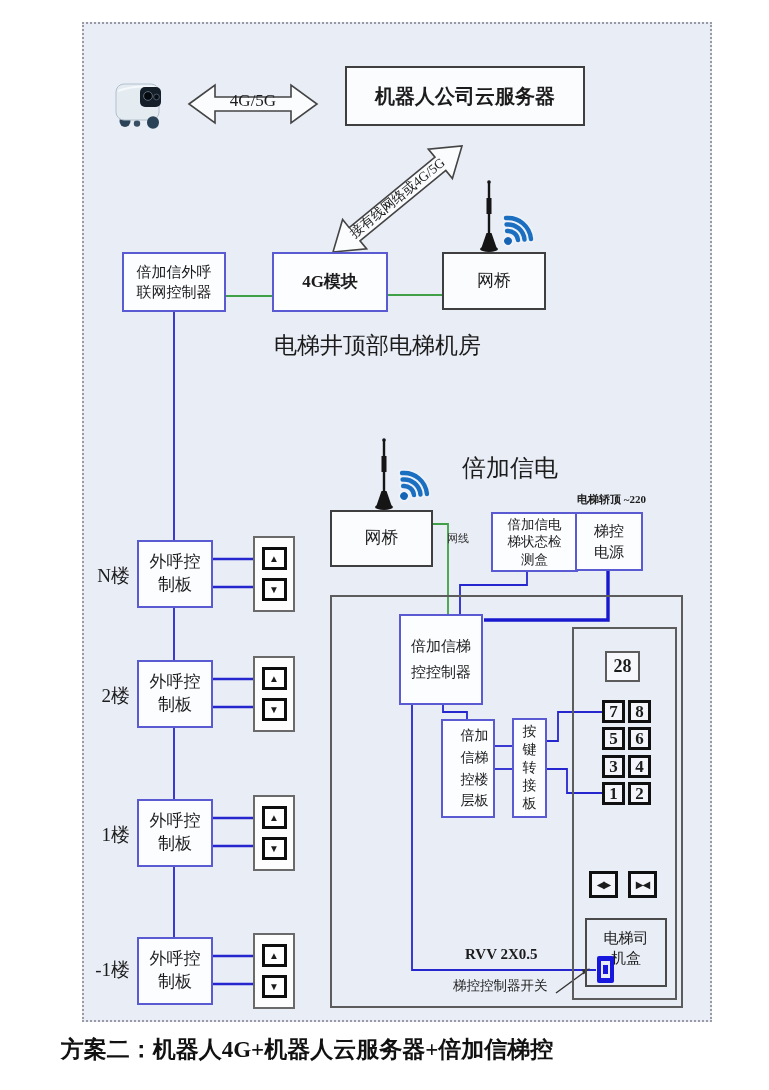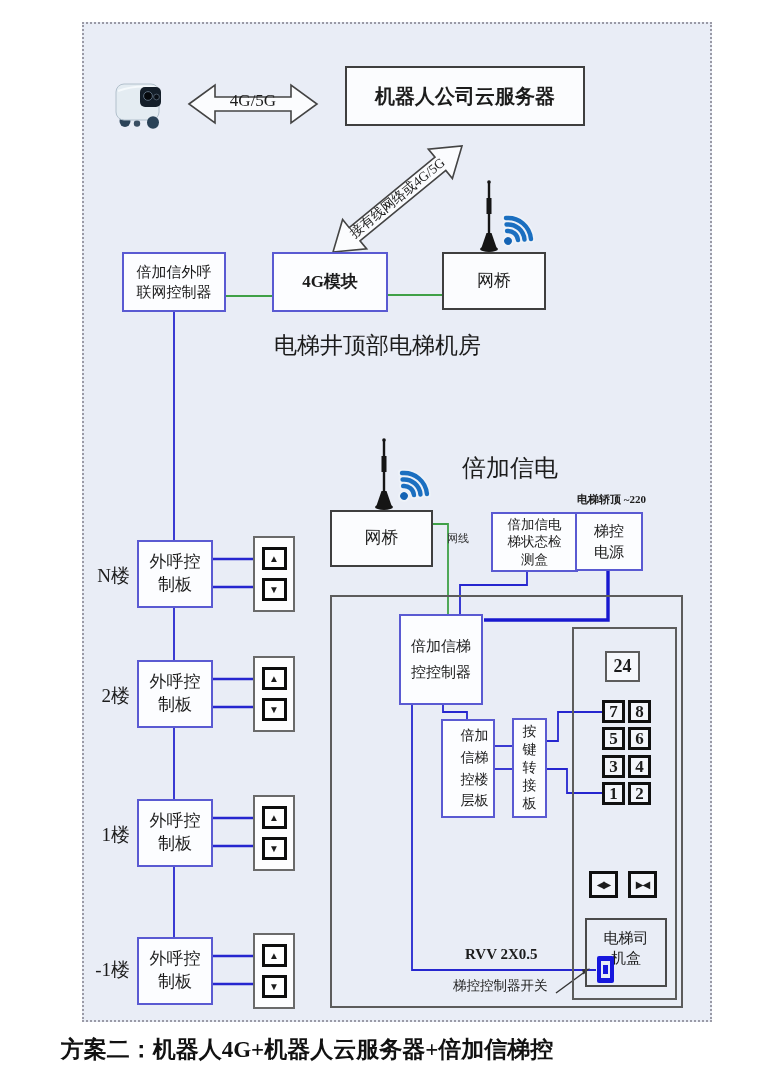--- a/index.html
+++ b/index.html
@@ -191,21 +191,21 @@
   <div class="box b-blue" style="left:512px;top:718px;width:35px;height:100px;font-size:14px;line-height:1.3;">
     <span>按</span>
     <span>键</span>
     <span>转</span>
     <span>接</span>
     <span>板</span>
   </div>
 
   <div class="box b-gray" style="left:572px;top:627px;width:105px;height:373px;"></div>
   <div class="box" style="left:605px;top:651px;width:35px;height:31px;border:2px solid #5c5c5c;font-size:18px;font-weight:bold;background:#f6f8fc;">
-    <span>24</span>
+    <span>28</span>
   </div>
 
   <div class="keybtn" style="left:602px;top:700px;">
       <span>7</span>
     </div>
   <div class="keybtn" style="left:628px;top:700px;">
       <span>8</span>
     </div>
   <div class="keybtn" style="left:602px;top:727px;">
       <span>5</span>

